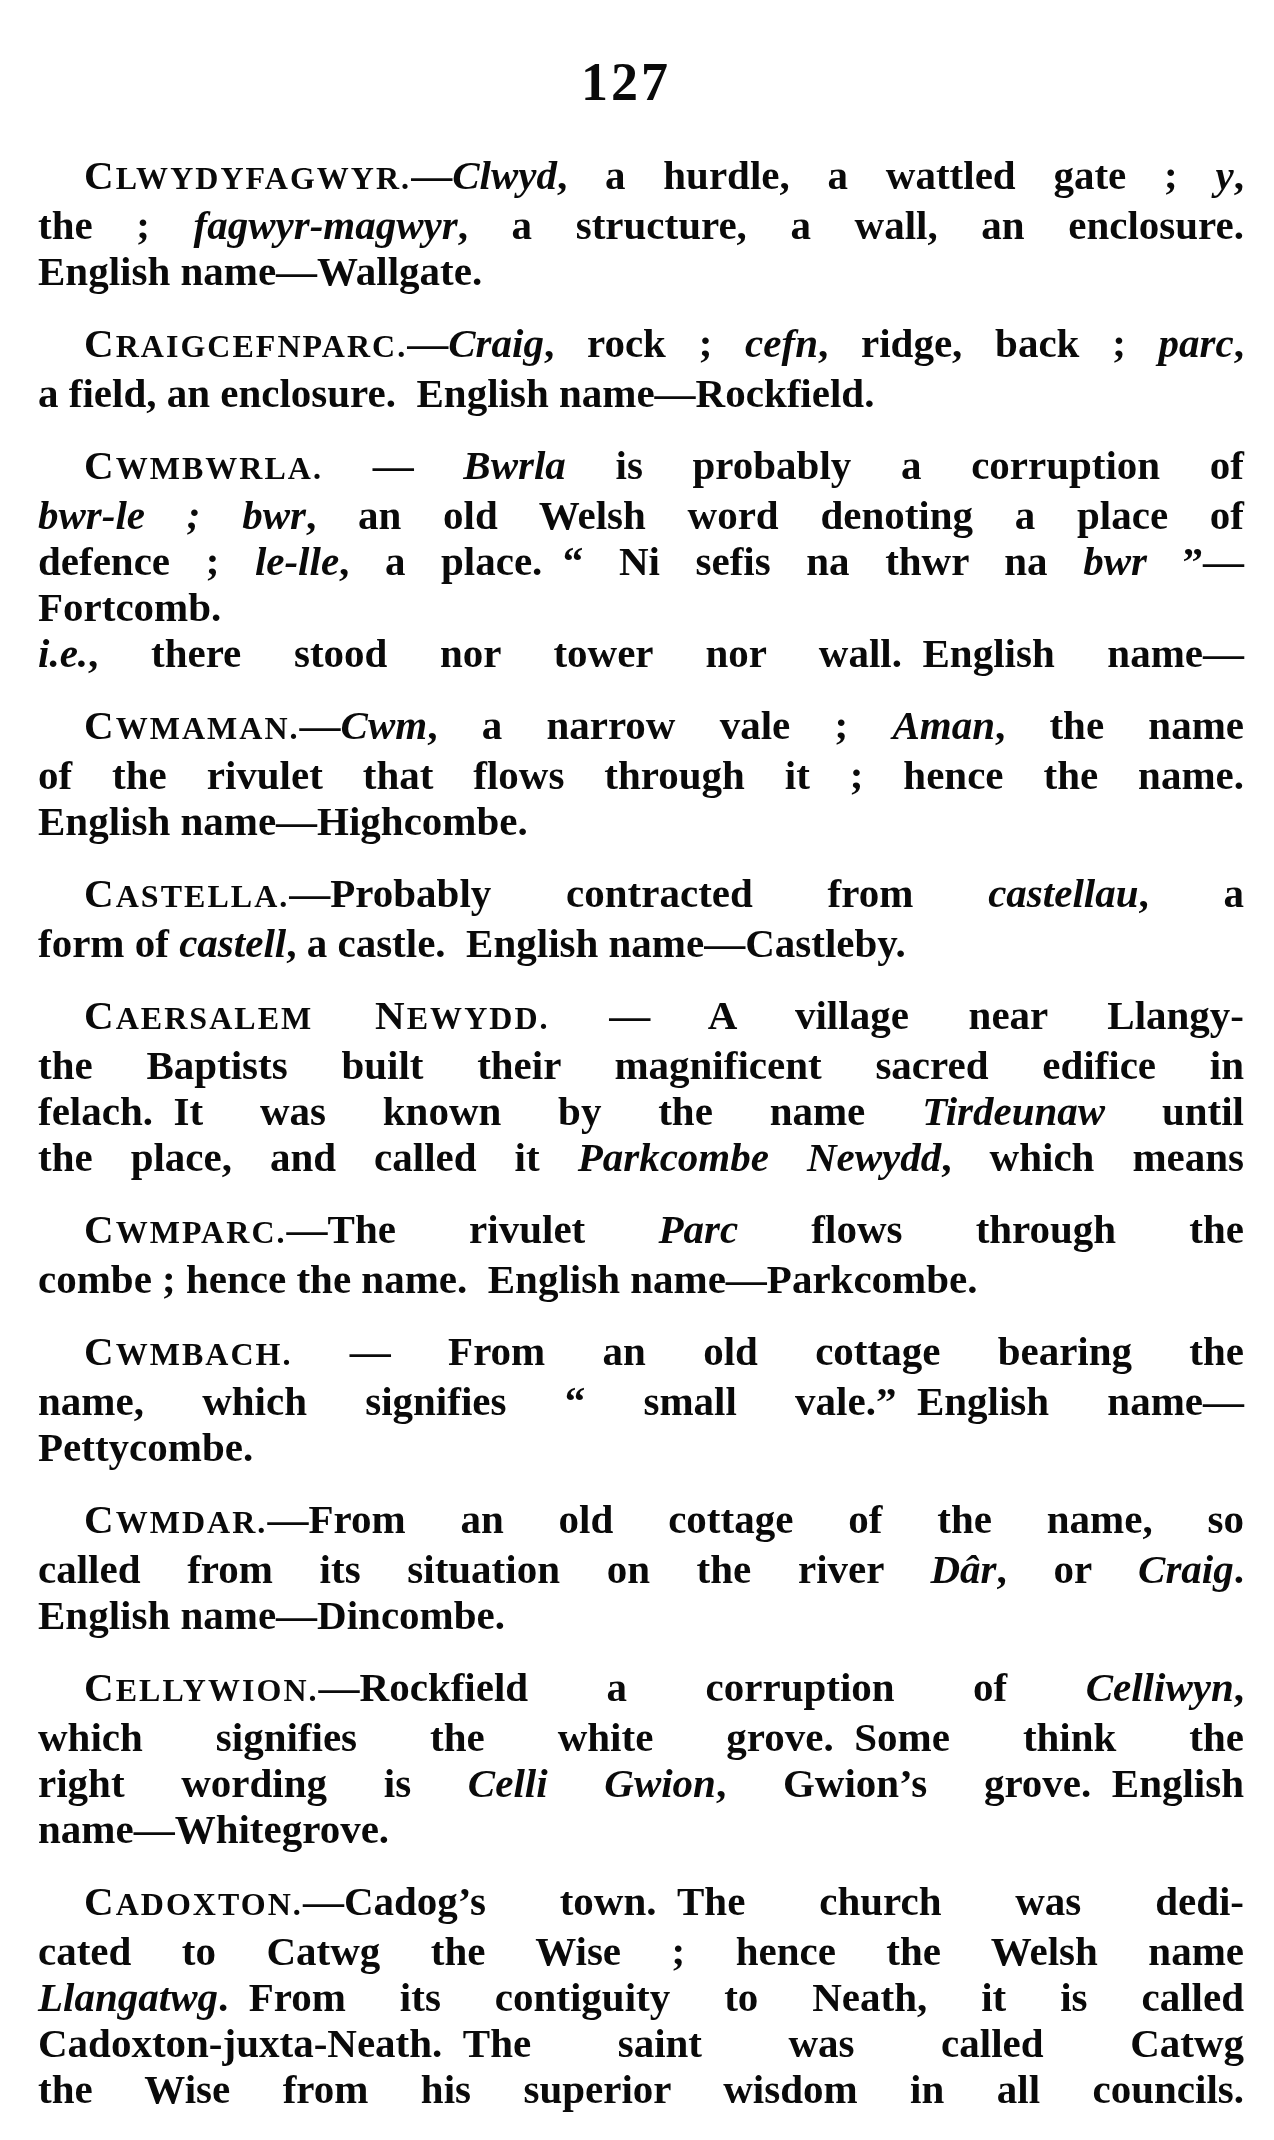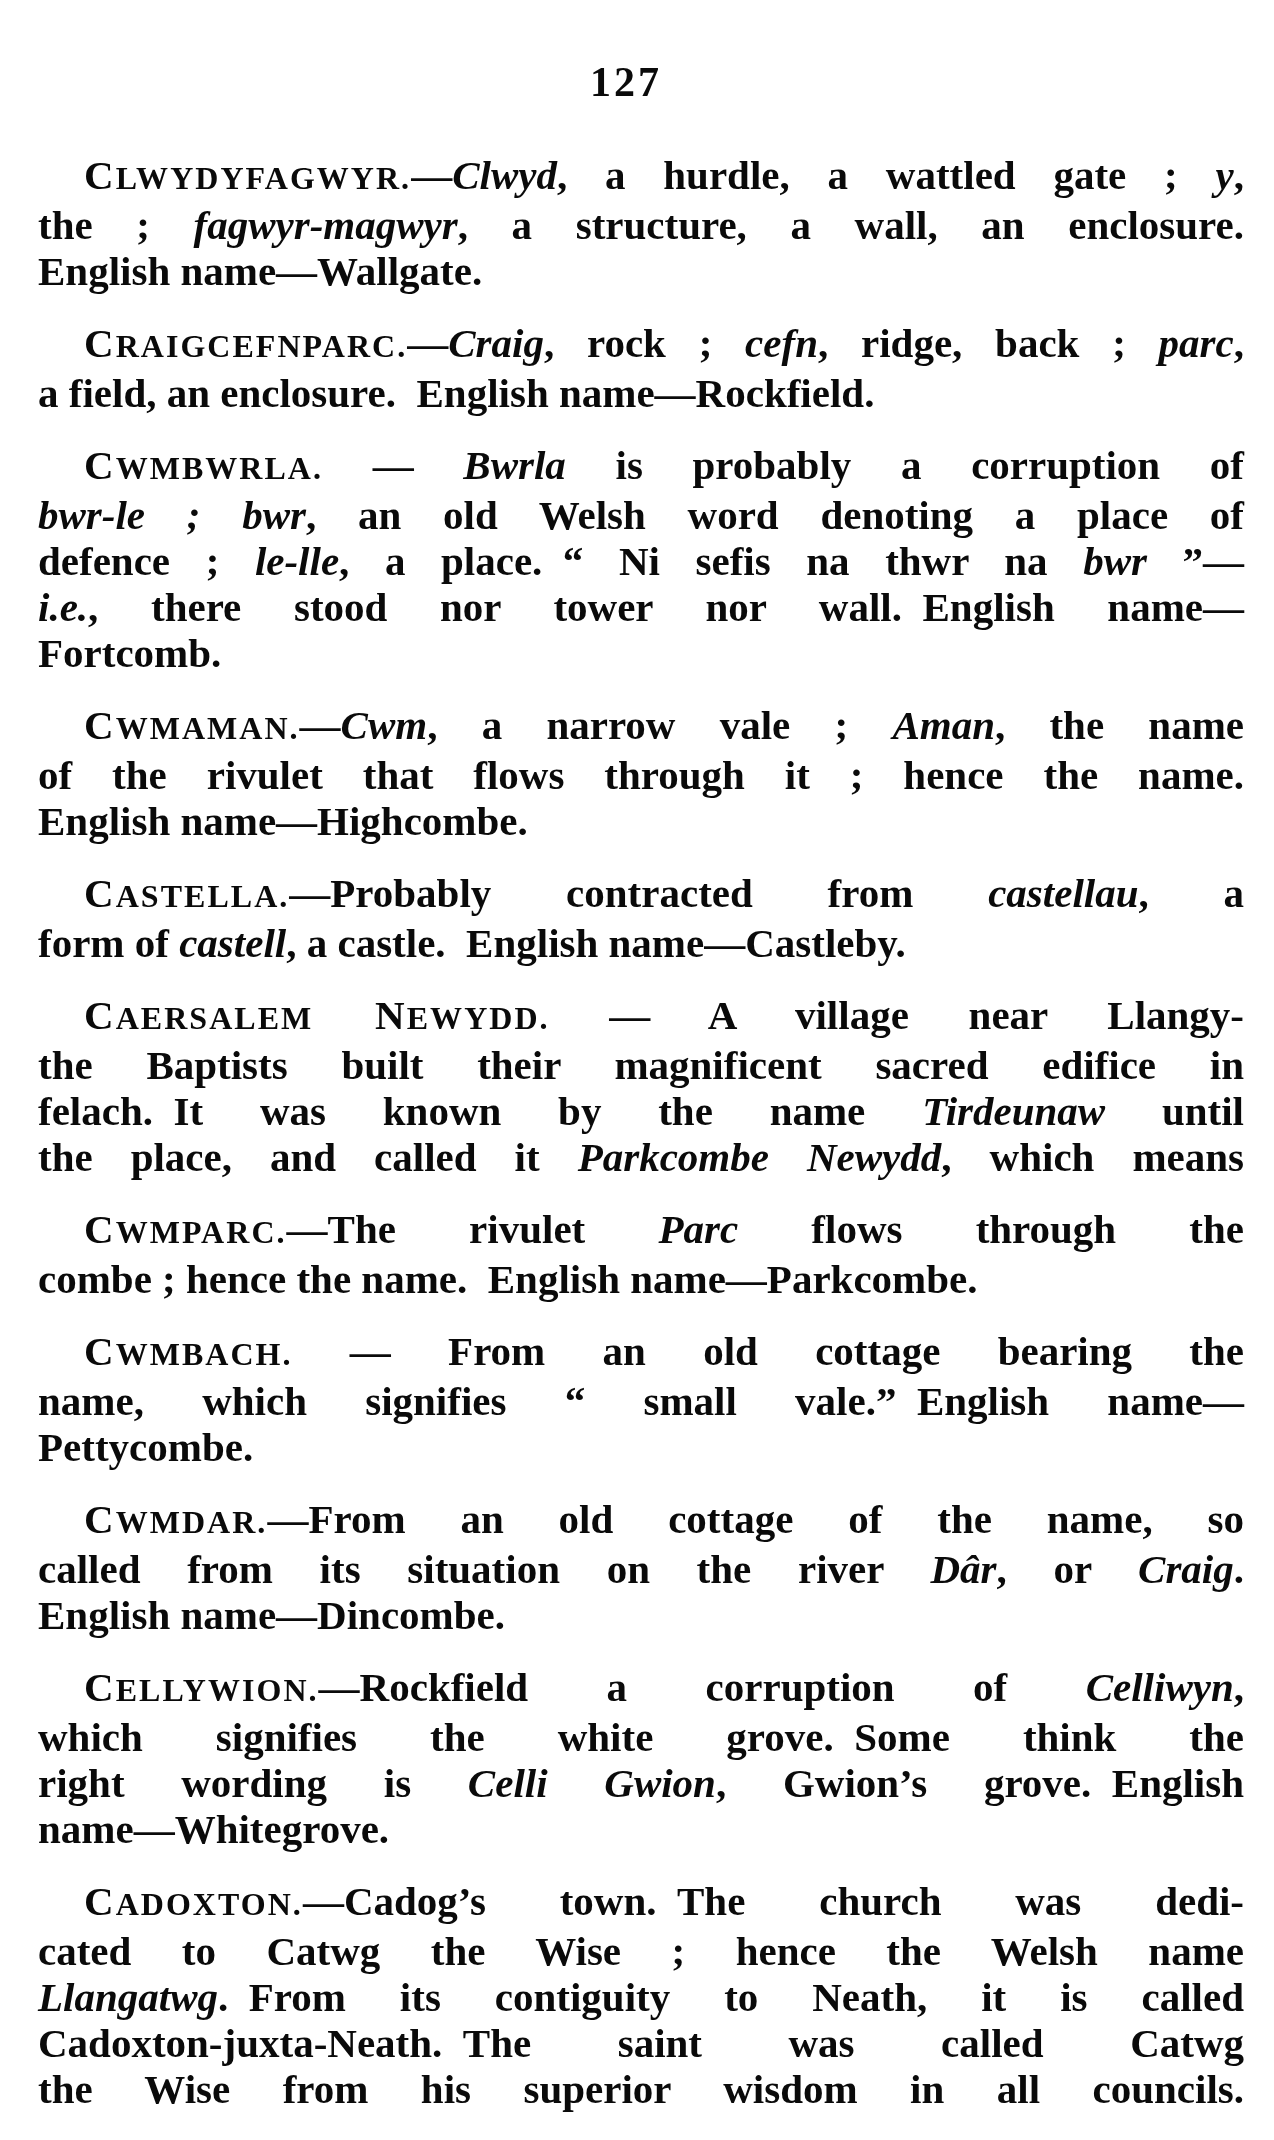--- a/index.html
+++ b/index.html
@@ -13,21 +13,21 @@
     font-family: "Liberation Serif", "DejaVu Serif", serif;
     font-weight: 700;
     font-size: 41px;
     padding: 58px 30px 0 38px;
     overflow: hidden;
   }
   .page-number {
     position: relative;
     left: -15px;
     text-align: center;
-    font-size: 42px;
+    font-size: 54px;
     line-height: 48px;
     letter-spacing: 3px;
     margin-bottom: 46px;
   }
   .entry { margin-bottom: 26px; }
   .line {
     line-height: 46px;
     text-align: justify;
     text-align-last: justify;
     text-justify: inter-word;
@@ -51,22 +51,22 @@
         <div class="line last"><span class="seg-n">English name—Wallgate.</span></div>
       </div>
       <div class="entry">
         <div class="line first"><span class="seg-h"><span class="hw-big">C</span><span class="hw-small">RAIGCEFNPARC.</span></span><span class="seg-n">—</span><span class="seg-i">Craig</span><span class="seg-n">, rock ; </span><span class="seg-i">cefn</span><span class="seg-n">, ridge, back ; </span><span class="seg-i">parc</span><span class="seg-n">,</span></div>
         <div class="line last"><span class="seg-n">a field, an enclosure. English name—Rockfield.</span></div>
       </div>
       <div class="entry">
         <div class="line first"><span class="seg-h"><span class="hw-big">C</span><span class="hw-small">WMBWRLA.</span></span><span class="seg-n"> — </span><span class="seg-i">Bwrla</span><span class="seg-n"> is probably a corruption of</span></div>
         <div class="line"><span class="seg-i">bwr-le ; bwr</span><span class="seg-n">, an old Welsh word denoting a place of</span></div>
         <div class="line"><span class="seg-n">defence ; </span><span class="seg-i">le-lle</span><span class="seg-n">, a place. “ Ni sefis na thwr na </span><span class="seg-i">bwr</span><span class="seg-n"> ”—</span></div>
+        <div class="line last"><span class="seg-n">Fortcomb.</span></div>
         <div class="line"><span class="seg-i">i.e.</span><span class="seg-n">, there stood nor tower nor wall. English name—</span></div>
-        <div class="line last"><span class="seg-n">Fortcomb.</span></div>
       </div>
       <div class="entry">
         <div class="line first"><span class="seg-h"><span class="hw-big">C</span><span class="hw-small">WMAMAN.</span></span><span class="seg-n">—</span><span class="seg-i">Cwm</span><span class="seg-n">, a narrow vale ; </span><span class="seg-i">Aman</span><span class="seg-n">, the name</span></div>
         <div class="line"><span class="seg-n">of the rivulet that flows through it ; hence the name.</span></div>
         <div class="line last"><span class="seg-n">English name—Highcombe.</span></div>
       </div>
       <div class="entry">
         <div class="line first"><span class="seg-h"><span class="hw-big">C</span><span class="hw-small">ASTELLA.</span></span><span class="seg-n">—Probably contracted from </span><span class="seg-i">castellau</span><span class="seg-n">, a</span></div>
         <div class="line last"><span class="seg-n">form of </span><span class="seg-i">castell</span><span class="seg-n">, a castle. English name—Castleby.</span></div>
       </div>

